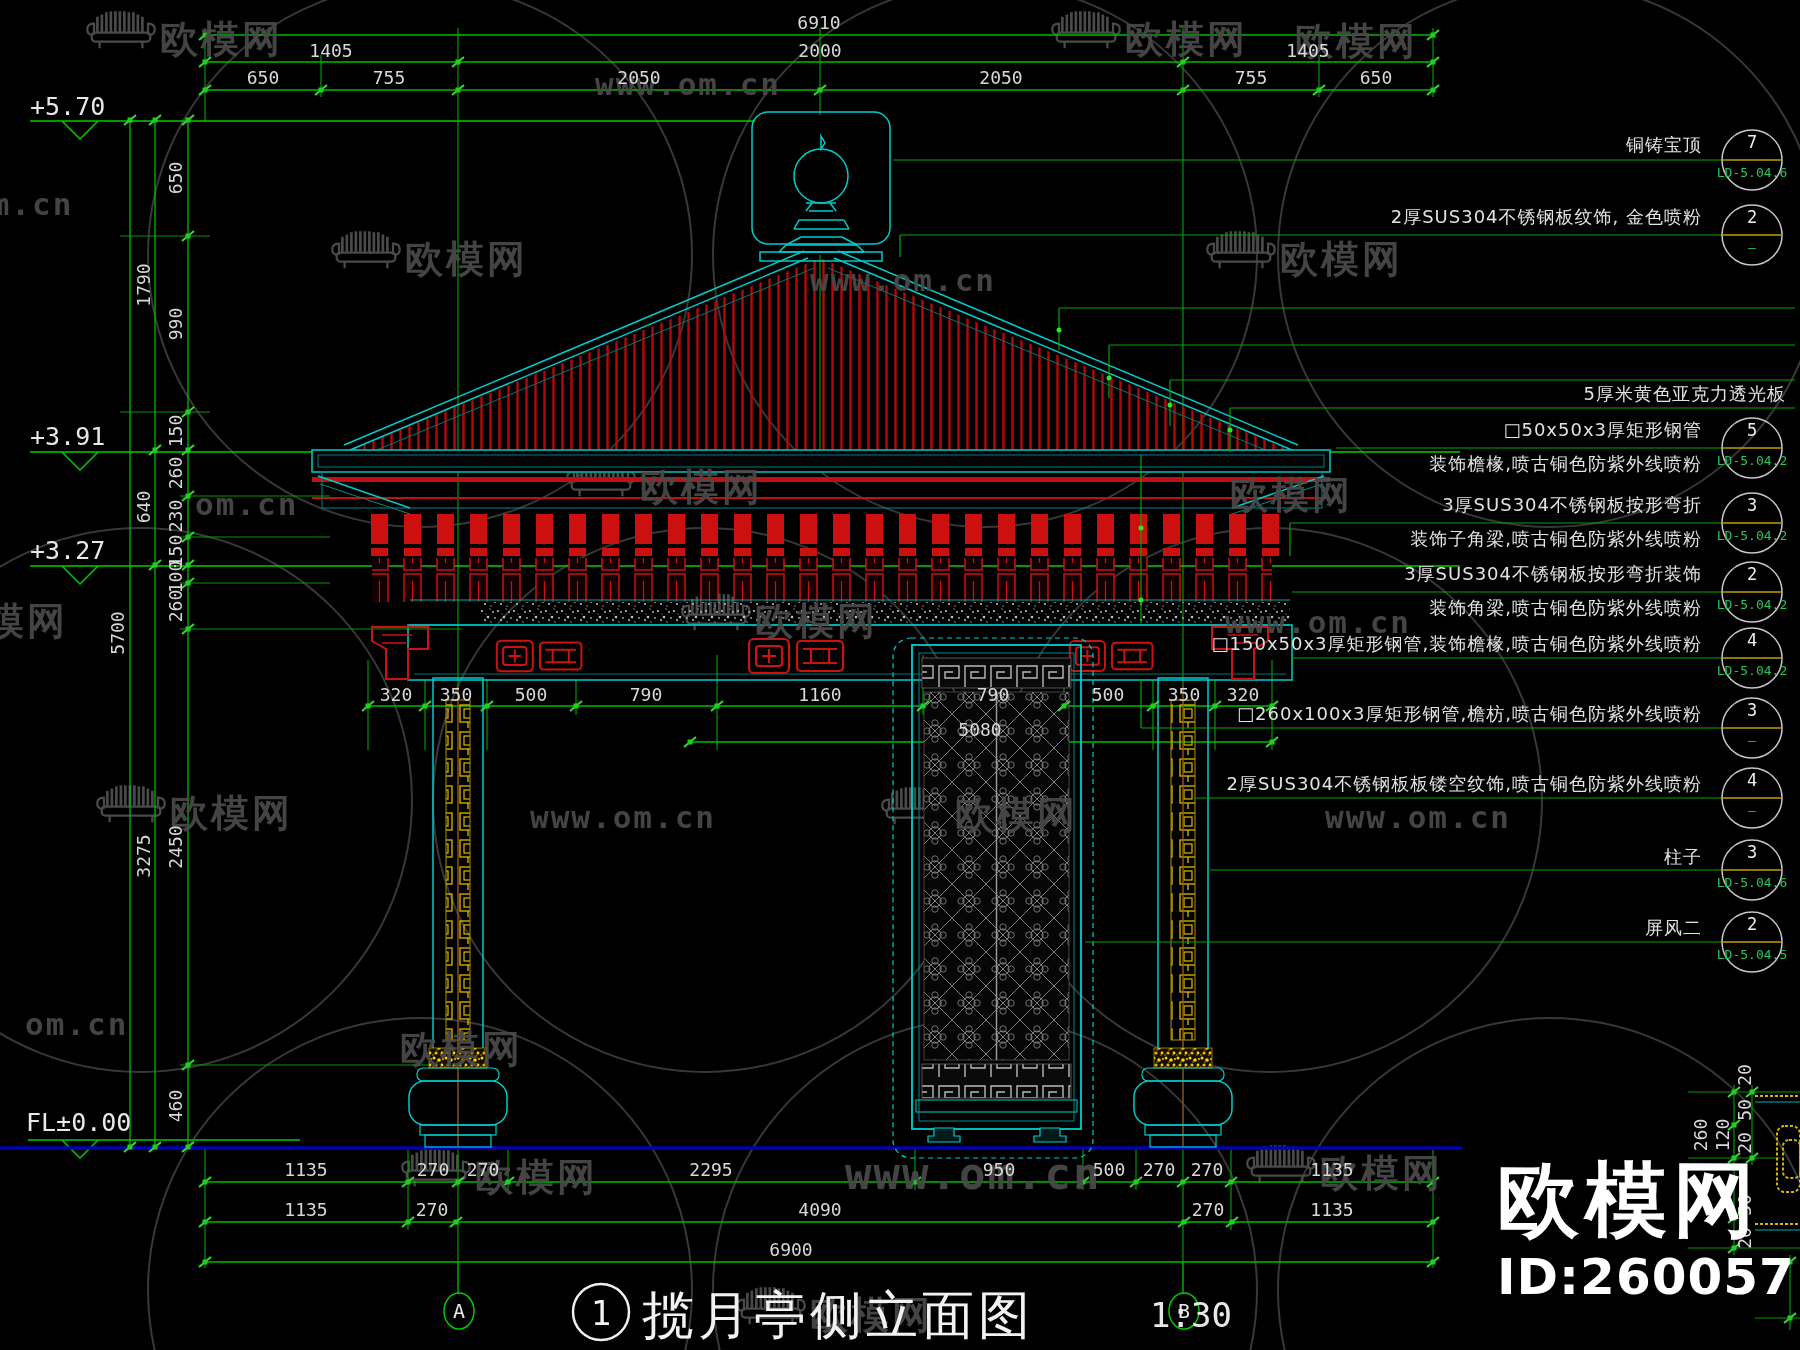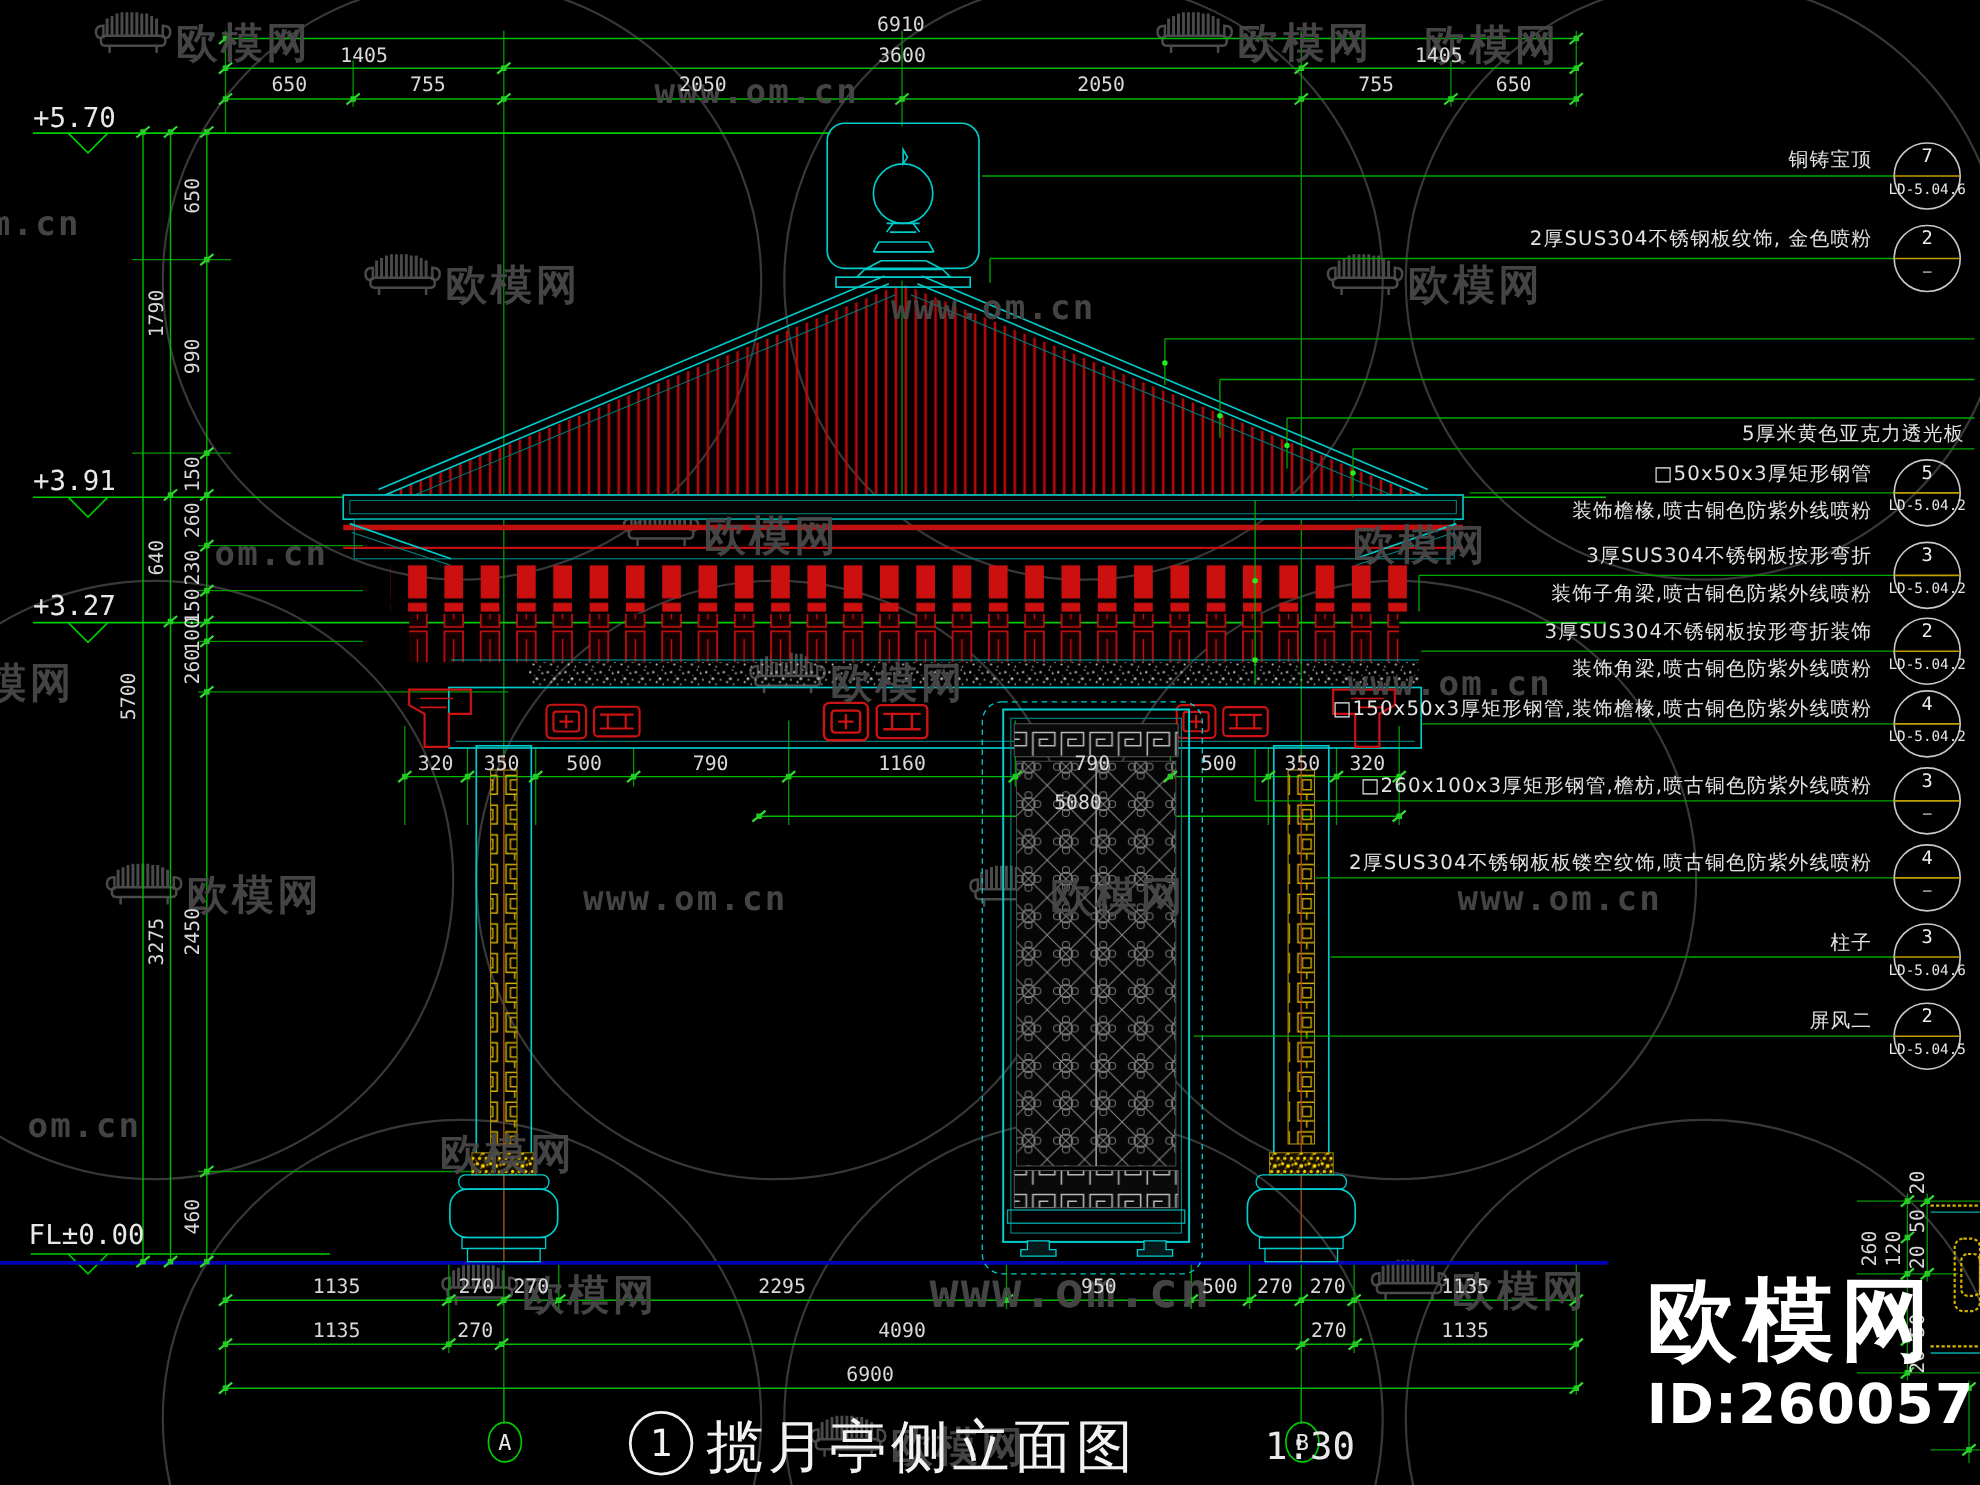--- a/index.html
+++ b/index.html
@@ -6,21 +6,21 @@
   #stage{position:relative;width:1800px;height:1350px;background:#000;overflow:hidden;
          font-family:"DejaVu Sans",sans-serif;}
   #stage svg{position:absolute;left:0;top:0;}
   span{position:absolute;white-space:nowrap;}
   .dim{color:#d8d8d8;font:18px "DejaVu Sans Mono",monospace;transform:translateX(-50%);}
   .dimv{color:#d8d8d8;font:18px "DejaVu Sans Mono",monospace;transform:translate(-50%,-50%) rotate(-90deg);}
   .lvl{color:#e8e8e8;font:25px "DejaVu Sans Mono",monospace;}
   .ann{color:#e2e2e2;font:18px "DejaVu Sans",sans-serif;right:98px;letter-spacing:1px;}
   .annE{right:14px;}
   .cnum{color:#eee;font:17px "DejaVu Sans Mono",monospace;transform:translateX(-50%);}
-  .ccode{color:#e5e5e5;font:13px "DejaVu Sans Mono",monospace;transform:translateX(-50%);}
+  .ccode{color:#22c55e;font:13px "DejaVu Sans Mono",monospace;transform:translateX(-50%);}
   .wm{color:#4a4a4a;font:bold 38px "DejaVu Sans",sans-serif;letter-spacing:3px;opacity:.92;}
   .wmu{color:#4a4a4a;font:bold 31px "DejaVu Sans Mono",monospace;letter-spacing:2px;opacity:.92;}
   .wmbig{font-size:44px;}
   .ttl{color:#f2f2f2;font:500 52px "DejaVu Sans",sans-serif;letter-spacing:4px;}
   .tnum{color:#f2f2f2;font:34px "DejaVu Sans Mono",monospace;transform:translate(-50%,-50%);}
   .tscale{color:#e8e8e8;font:34px "DejaVu Sans Mono",monospace;}
   .gb{color:#e8e8e8;font:20px "DejaVu Sans Mono",monospace;transform:translate(-50%,-50%);}
   .logo1{color:#fff;font:bold 82px "DejaVu Sans",sans-serif;letter-spacing:6px;}
   .logo2{color:#fff;font:bold 50px "DejaVu Sans",sans-serif;letter-spacing:1px;}
 </style>
@@ -464,21 +464,21 @@
 <span class="wmu" style="left:1325px;top:799px">www.om.cn</span>
 <span class="wmu" style="left:25px;top:1006px">om.cn</span>
 <span class="wm" style="left:400px;top:1024px">欧模网</span>
 <span class="wm" style="left:475px;top:1152px">欧模网</span>
 <span class="wmu wmbig" style="left:845px;top:1148px">www.om.cn</span>
 <span class="wm" style="left:1320px;top:1148px">欧模网</span>
 <span class="wm" style="left:810px;top:1290px">欧模网</span>
 
 <span class="dim" style="left:819px;top:12px">6910</span>
 <span class="dim" style="left:331px;top:40px">1405</span>
-<span class="dim" style="left:820px;top:40px">3600</span>
+<span class="dim" style="left:820px;top:40px">2000</span>
 <span class="dim" style="left:1308px;top:40px">1405</span>
 <span class="dim" style="left:263px;top:67px">650</span>
 <span class="dim" style="left:389px;top:67px">755</span>
 <span class="dim" style="left:639px;top:67px">2050</span>
 <span class="dim" style="left:1001px;top:67px">2050</span>
 <span class="dim" style="left:1251px;top:67px">755</span>
 <span class="dim" style="left:1376px;top:67px">650</span>
 
 <span class="dimv" style="left:117px;top:633px">5700</span>
 <span class="dimv" style="left:143px;top:285px">1790</span>

